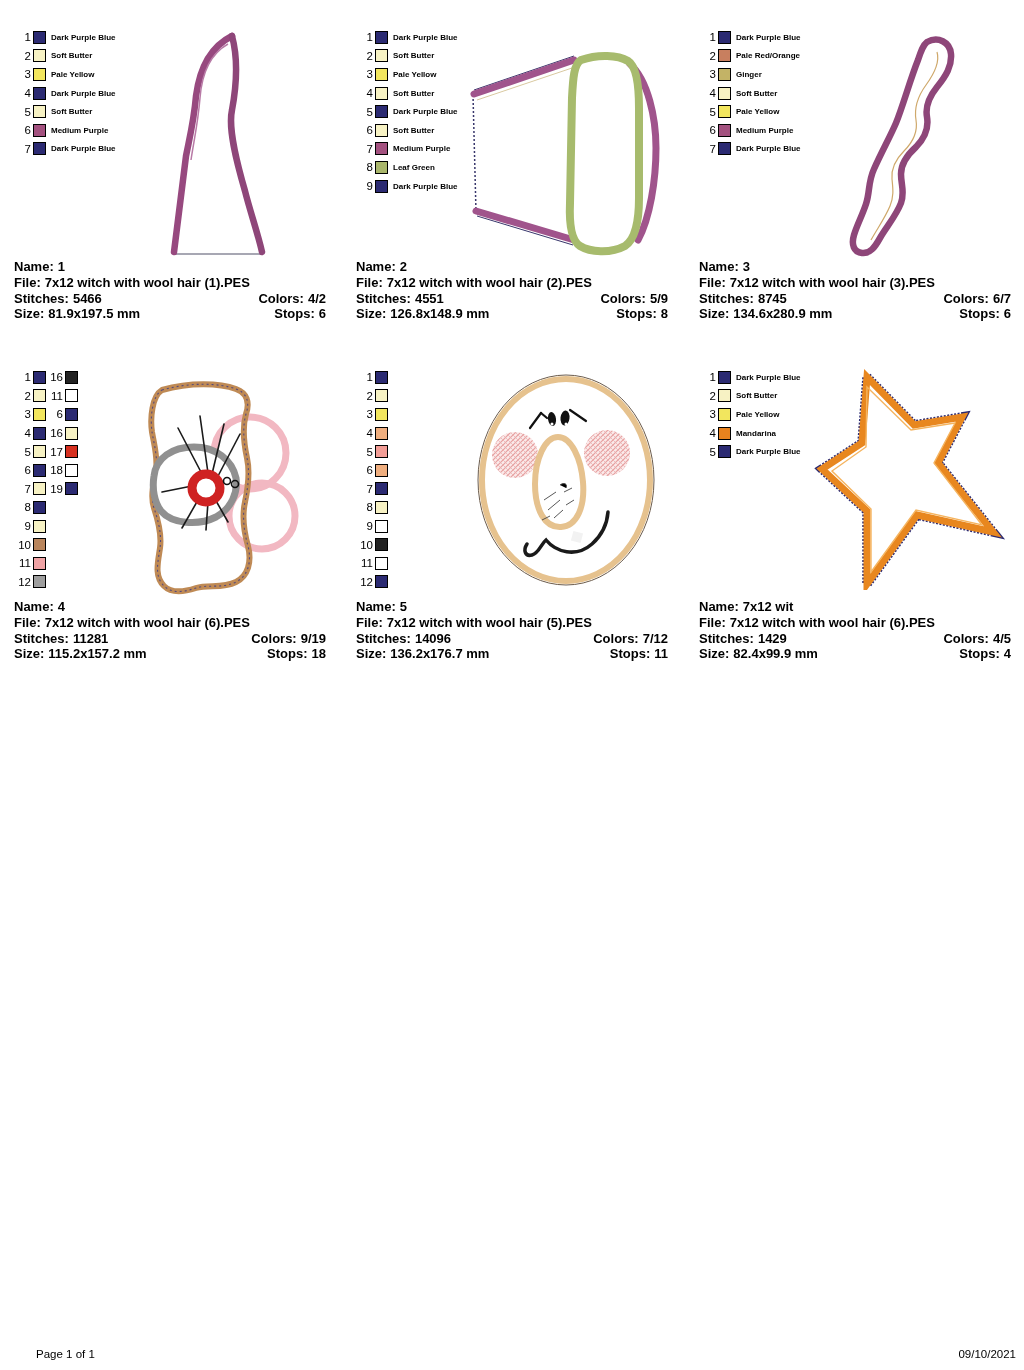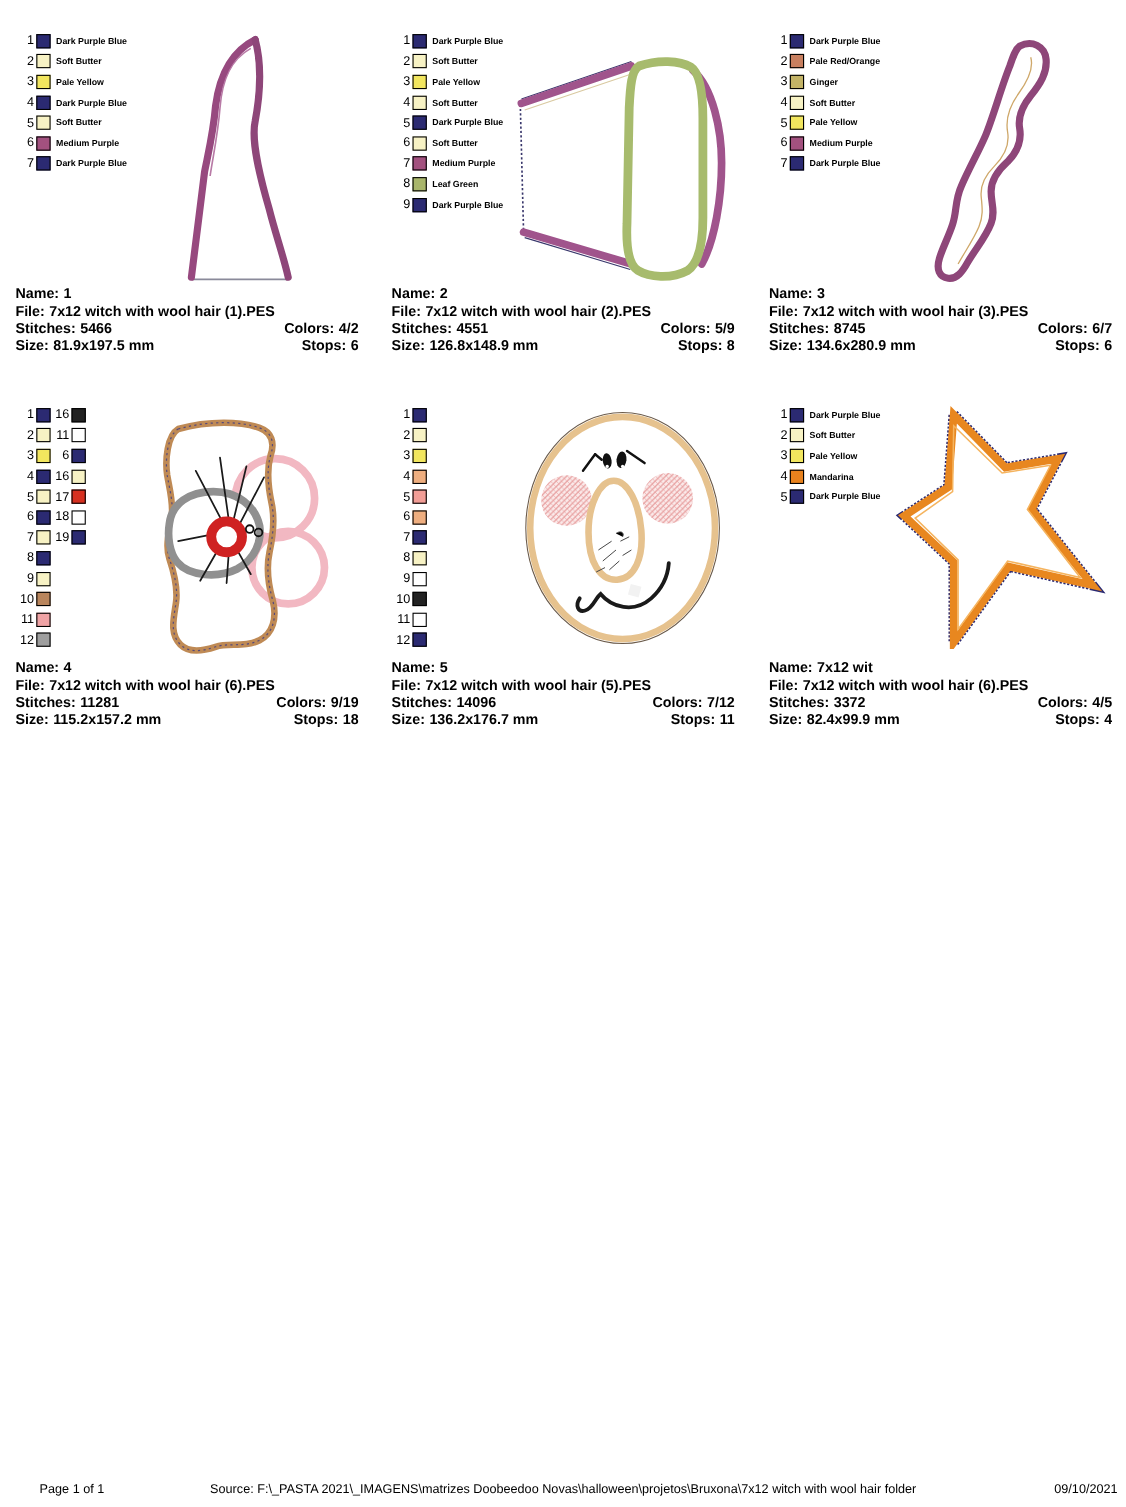--- a/index.html
+++ b/index.html
@@ -477,29 +477,28 @@
       <svg width="210" height="225" viewBox="0 0 210 225">
         <polygon points="57,12 104,60 152,52 128,98 183,167 107,150 57,219 57,146 12,104 52,78" stroke="#2b2a72" stroke-width="9.5" fill="none" stroke-linejoin="miter" stroke-dasharray="2 1.5"></polygon>
         <polygon points="57,12 104,60 152,52 128,98 183,167 107,150 57,219 57,146 12,104 52,78" stroke="#e8871f" stroke-width="7" fill="#ffffff" stroke-linejoin="miter"></polygon>
         <polygon points="57,22 101,65 145,58 124,98 172,160 106,145 61,207 61,144 22,106 56,82" stroke="#f5b45f" stroke-width="1.4" fill="none"></polygon>
       </svg>
     </div>
     <div class="meta">
       <div class="mline"><span>Name:</span><span class="val">7x12 wit</span></div>
       <div class="mline"><span>File:</span><span class="val">7x12 witch with wool hair (6).PES</span></div>
       <div class="mline msplit">
-          <span><span>Stitches:</span><span class="val">3372</span></span>
+          <span><span>Stitches:</span><span class="val">1429</span></span>
           <span><span>Colors:</span><span class="val">4/5</span></span>
         </div>
       <div class="mline msplit">
           <span><span>Size:</span><span class="val">82.4x99.9 mm</span></span>
           <span><span>Stops:</span><span class="val">4</span></span>
         </div>
     </div>
   </div>
 
   <div class="footer">
-    <span class="fcenter">Source: F:\_PASTA 2021\_IMAGENS\matrizes Doobeedoo Novas\halloween\projetos\Bruxona\7x12 witch with wool hair folder</span>
     <span class="fleft">Page 1 of 1</span>
     <span class="fright">09/10/2021</span>
   </div>
 
 </div>
 
 </body></html>

